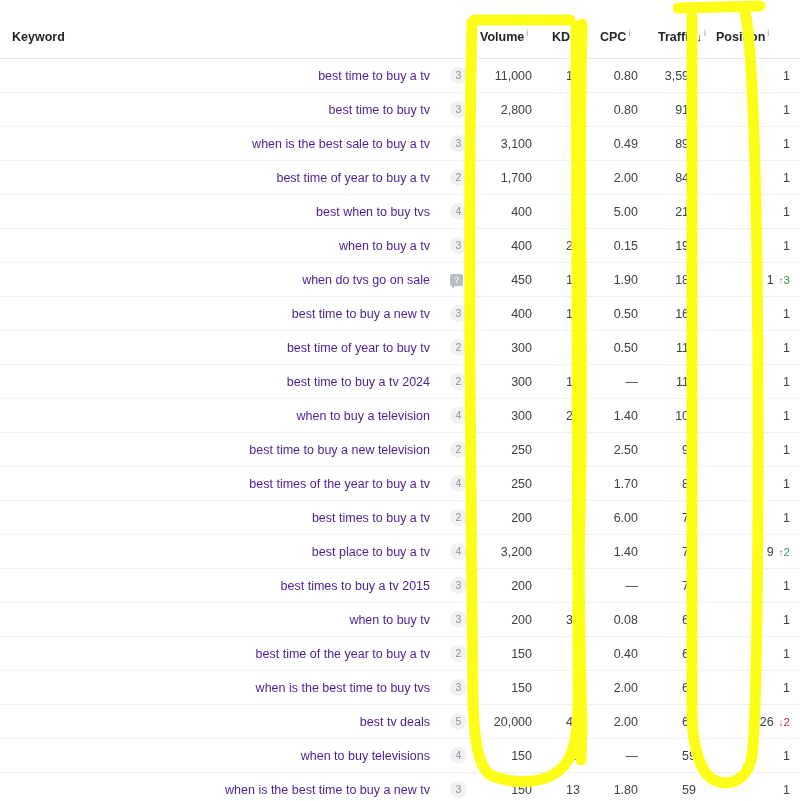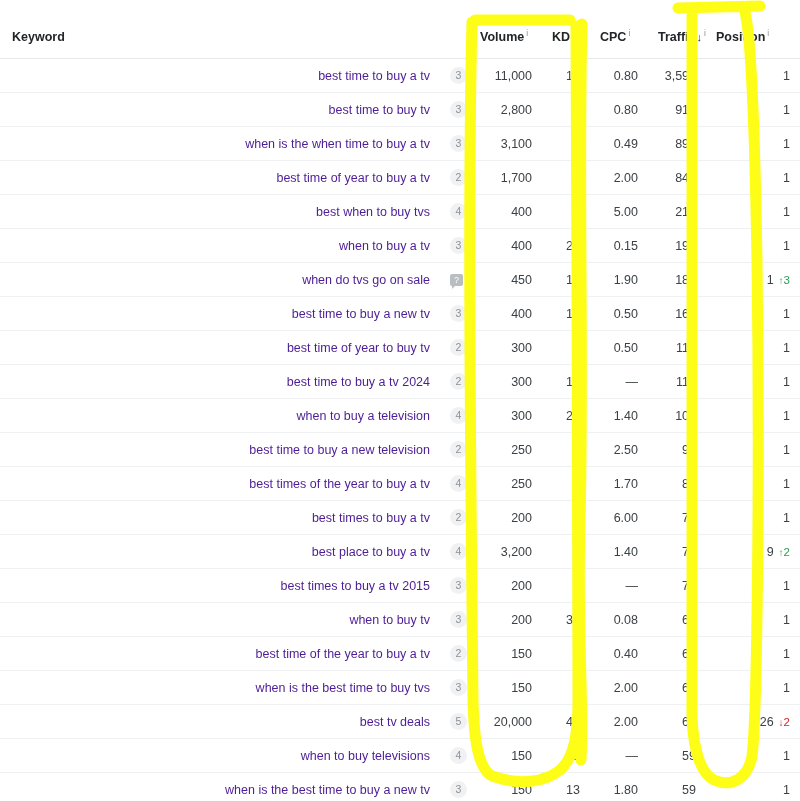--- a/index.html
+++ b/index.html
@@ -214,21 +214,21 @@
         <tr>
           <td class="k-keyword"><a href="#">best time to buy tv</a></td>
           <td class="k-badge"><span class="badge-round">3</span></td>
           <td>2,800</td>
           <td>8</td>
           <td>0.80</td>
           <td>913</td>
           <td class="k-position"><span>1</span></td>
         </tr>
         <tr>
-          <td class="k-keyword"><a href="#">when is the when time to buy a tv</a></td>
+          <td class="k-keyword"><a href="#">when is the best sale to buy a tv</a></td>
           <td class="k-badge"><span class="badge-round">3</span></td>
           <td>3,100</td>
           <td>8</td>
           <td>0.49</td>
           <td>896</td>
           <td class="k-position"><span>1</span></td>
         </tr>
         <tr>
           <td class="k-keyword"><a href="#">best time of year to buy a tv</a></td>
           <td class="k-badge"><span class="badge-round">2</span></td>

